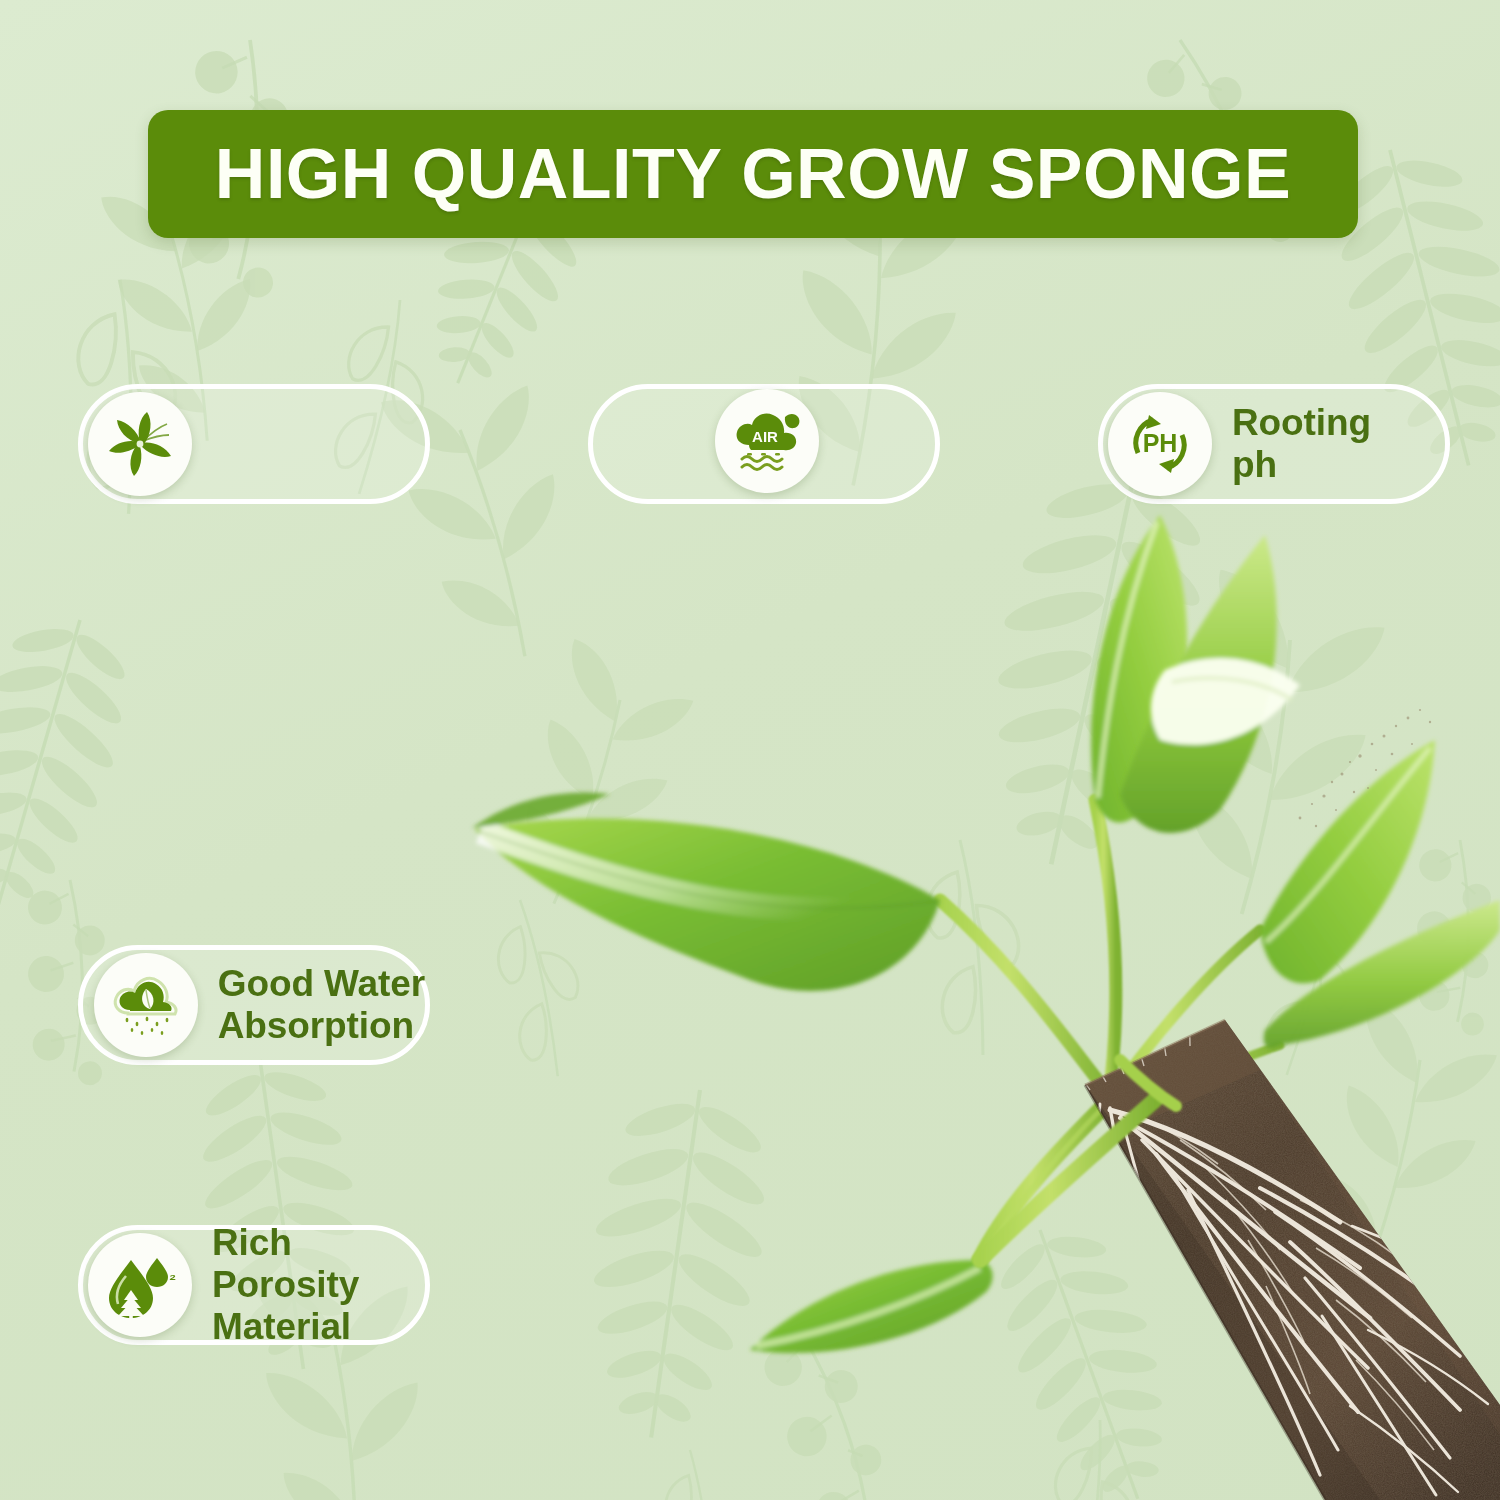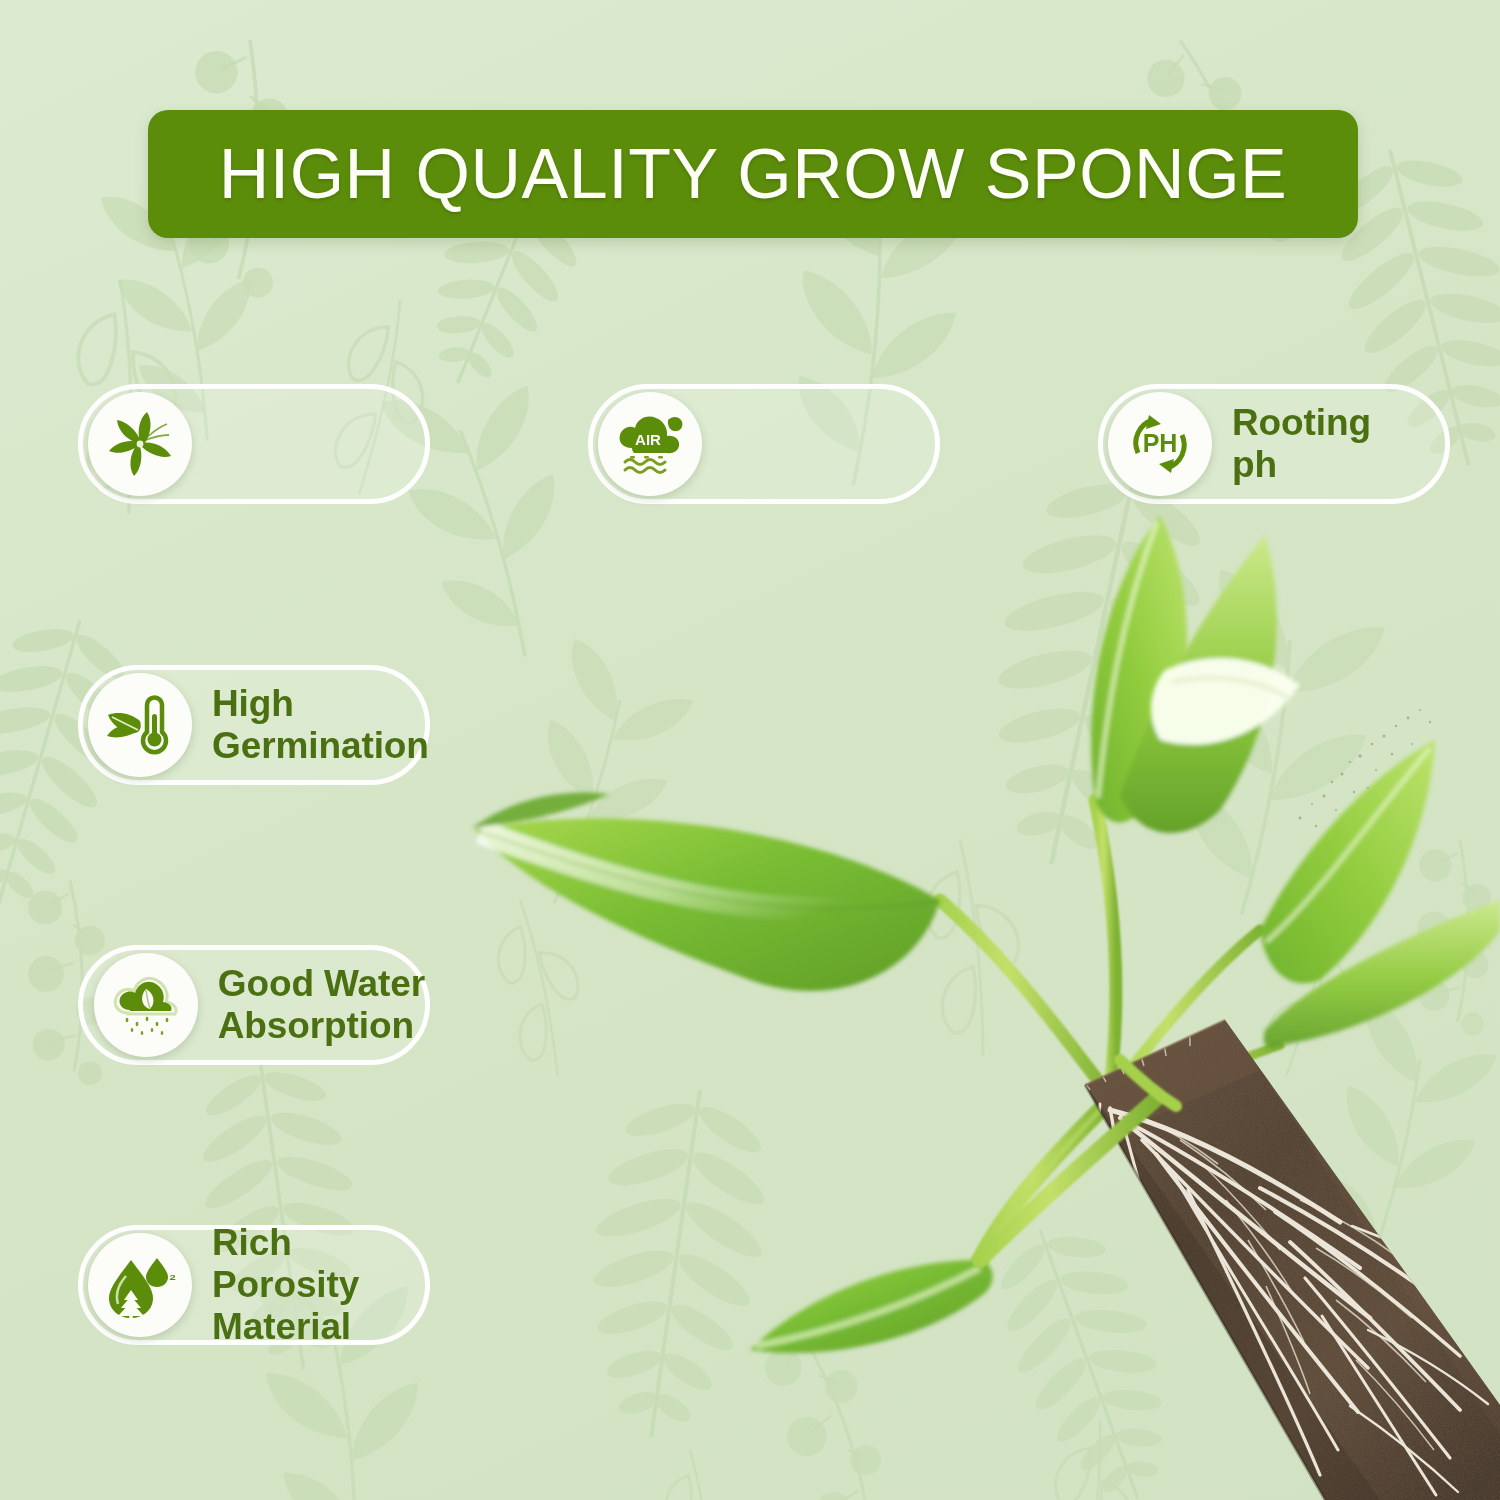--- a/index.html
+++ b/index.html
@@ -40,21 +40,21 @@
     background: #5b8c0a;
     border-radius: 20px;
     box-shadow: 0 5px 14px rgba(60,90,20,0.18);
     display: flex;
     align-items: center;
     justify-content: center;
   }
   #banner-title {
     color: #fdfff6;
     font-size: 70px;
-    font-weight: normal;
+    font-weight: bold;
     letter-spacing: 0.5px;
     line-height: 1;
     white-space: nowrap;
     text-align: center;
     text-shadow: 0 2px 3px rgba(40,60,10,0.25);
   }
 
   
   .pill {
     position: absolute;
@@ -85,21 +85,21 @@
     color: #4a7012;
     font-size: 37px;
     font-weight: bold;
     line-height: 1.14;
     letter-spacing: -0.1px;
     white-space: pre-line;
   }
 
   
   #pill-fast-rooting      { left: 78px;  top: 384px; width: 352px; }
-  #pill-air-porosity      { left: 588px; top: 384px; width: 352px; }
+  #pill-air-porosity      { left: 588px; top: 384px; width: 352px; flex-direction: column; }
   #pill-balanced-ph       { left: 1098px;top: 384px; width: 352px; }
   #pill-high-germination  { left: 78px;  top: 665px; width: 352px; }
   #pill-water-absorption  { left: 78px;  top: 945px; width: 352px; justify-content: flex-end; }
   #pill-organic-material  { left: 78px;  top: 1225px; width: 352px; }
 
   
   #photo {
     position: absolute;
     left: 420px;
     top: 500px;
@@ -452,42 +452,20 @@
           <polygon points="26,8 38,17 23,22"></polygon>
           <polygon points="48,66 36,57 51,52"></polygon>
         </g>
         <text x="37" y="45" font-family="'Liberation Sans',sans-serif" font-size="25" font-weight="bold" fill="#5b8c0a" text-anchor="middle">PH</text>
       </svg>
     </div>
     <div class="label">Rooting
 ph</div>
   </div>
 
-  <div class="pill" id="pill-high-germination">
-    <div class="badge">
-      <svg width="76" height="76" viewBox="0 0 76 76" aria-hidden="true">
-
-        <g fill="none" stroke="#5b8c0a" stroke-width="4.5">
-          <path d="M45 18 a7.5 7.5 0 0 1 15 0 v27 a11.5 11.5 0 1 1 -15 0 Z"></path>
-        </g>
-        <circle cx="52.5" cy="52.5" r="7" fill="#5b8c0a"></circle>
-        <rect x="50" y="27" width="5" height="22" rx="2.5" fill="#5b8c0a"></rect>
-
-        <g fill="#5b8c0a">
-          <path d="M38 34 C28 26 16 24 6 28 C10 38 20 46 32 46 C38 46 40 40 38 34 Z"></path>
-          <path d="M36 44 C26 50 14 52 5 49 C11 40 22 36 33 38 C38 39 39 42 36 44 Z"></path>
-        </g>
-        <g stroke="#dff0c4" stroke-width="1.8" fill="none">
-          <path d="M10 30 C18 34 28 39 36 43"></path>
-        </g>
-      </svg>
-    </div>
-    <div class="label">High
-Germination</div>
-  </div>
 
   <div class="pill" id="pill-water-absorption">
     <div class="badge">
       <svg width="76" height="76" viewBox="0 0 76 76" aria-hidden="true">
 
         <path d="M20 46 C11 46 5 39 8 31 C11 23 20 20 26 24 C29 13 41 8 50 14 C58 19 61 28 58 35 C66 36 70 42 67 47 L20 47 Z" fill="none" stroke="#cfe3ad" stroke-width="3"></path>
 
         <path d="M22 43 C14 43 10 37 12 31 C15 25 22 23 27 26 C30 16 40 12 48 17 C55 21 57 29 55 35 C62 36 65 40 63 44 L22 44 Z" fill="#5b8c0a"></path>
 
         <path d="M38 22 C46 26 48 36 42 42 C34 40 31 30 38 22 Z" fill="#fbfdf4"></path>

